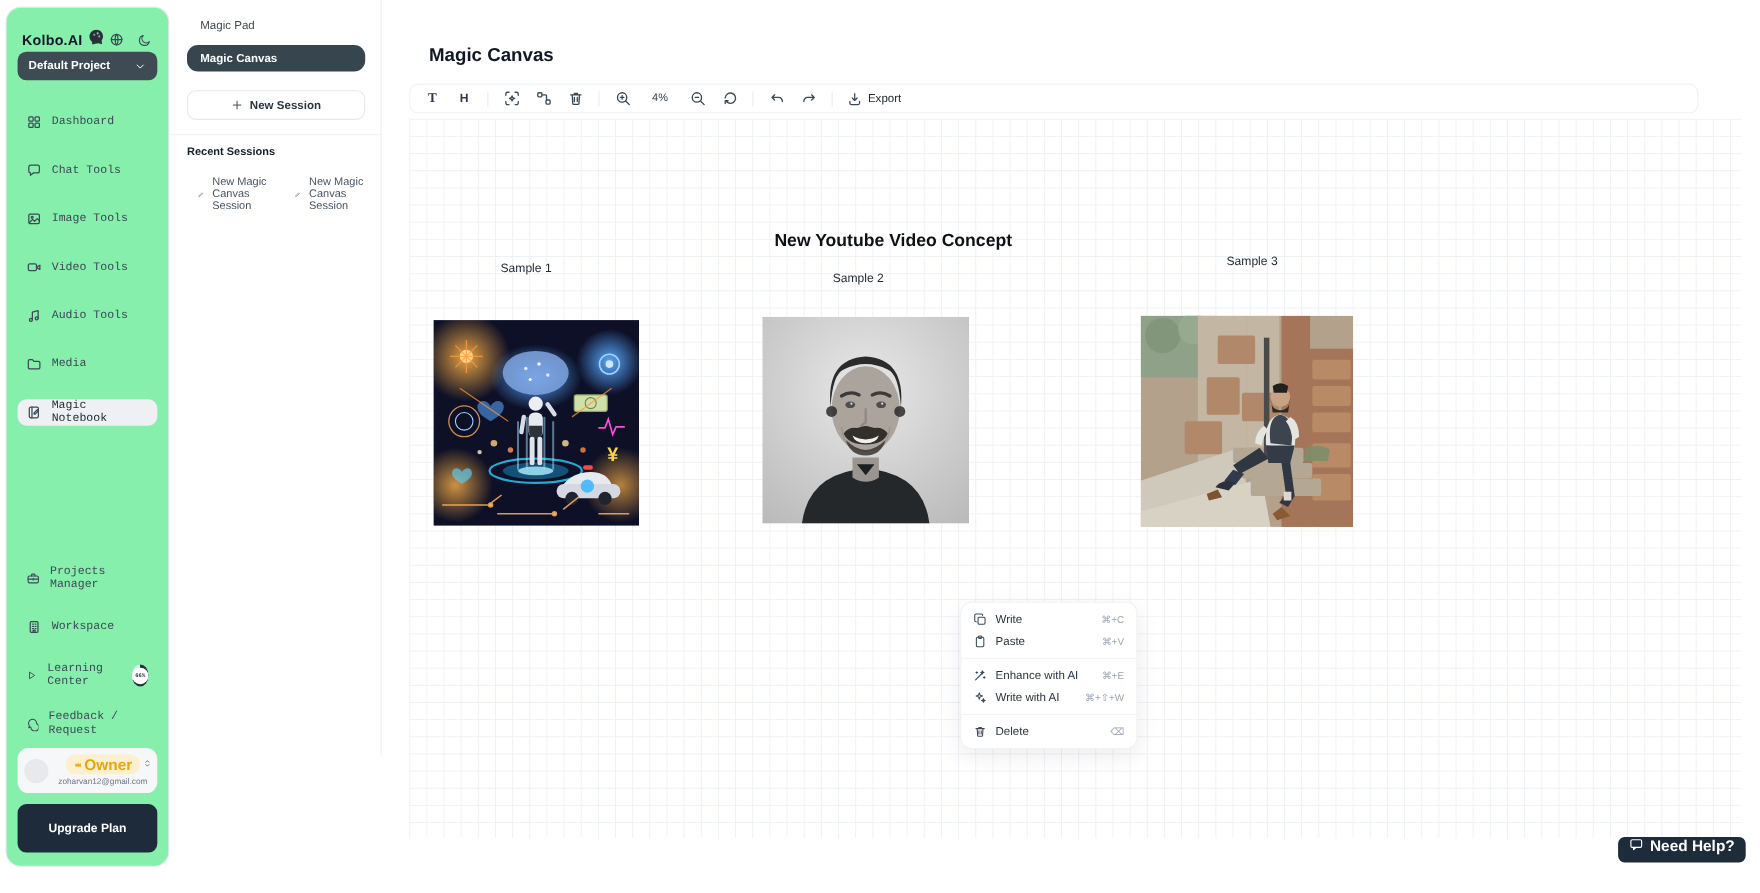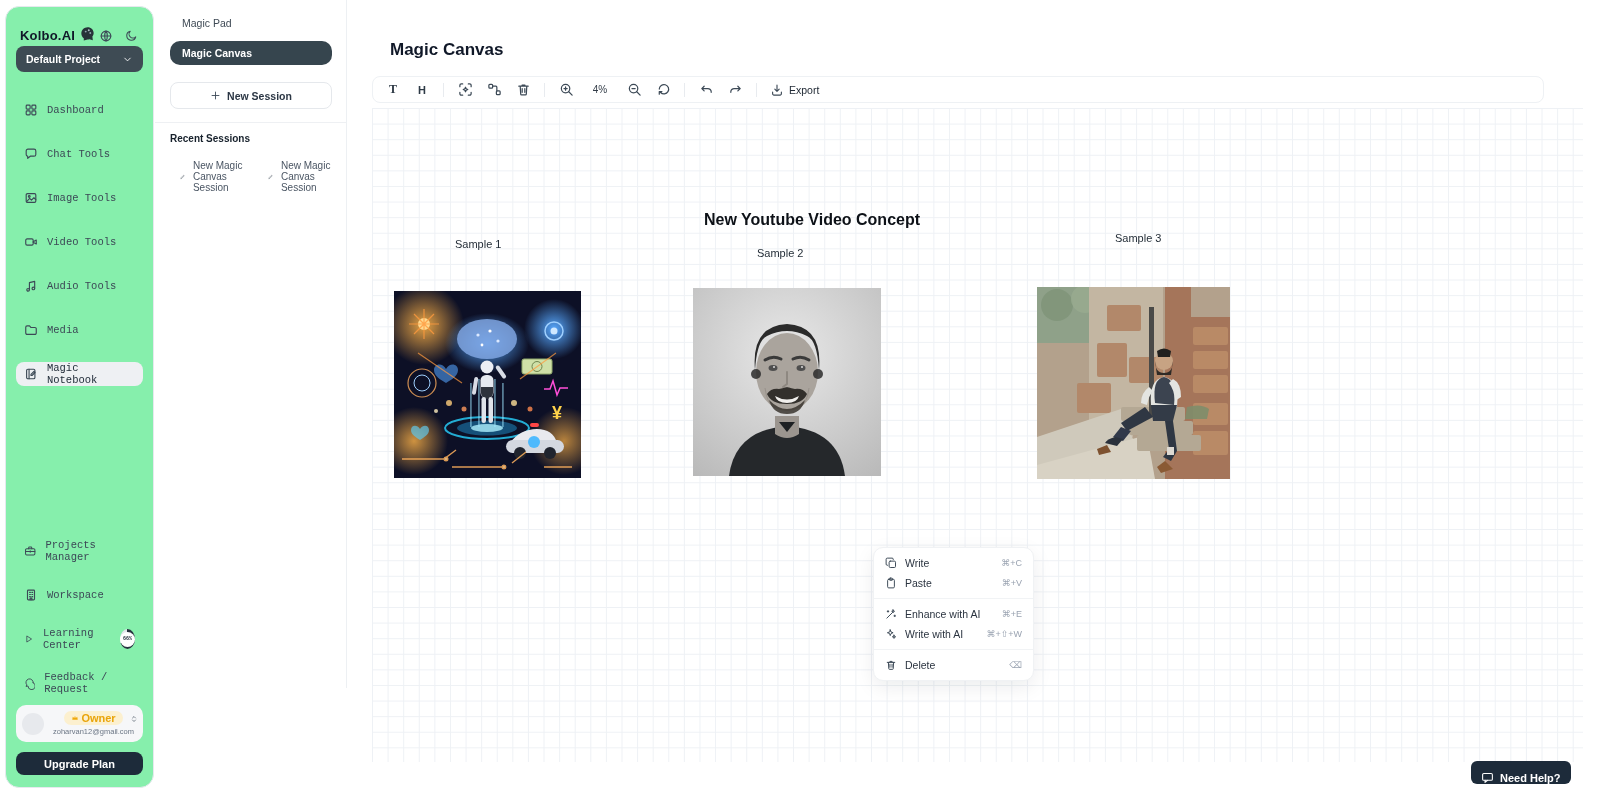--- a/index.html
+++ b/index.html
@@ -44,26 +44,26 @@
   }
   .spacer { flex:1; }
   .user-card {
     margin-top:10px; background:#f6f7f9; border-radius:10px; padding:6px 6px;
     display:flex; align-items:center; gap:6px; position:relative; cursor:pointer;
   }
   .avatar { width:22px; height:22px; border-radius:50%; background:#e7e9ed; flex:0 0 auto; }
   .user-meta { display:flex; flex-direction:column; align-items:center; gap:2px; flex:1; min-width:0; }
   .owner-pill {
     background:#fcf0cf; color:#e9a40a; border-radius:8px; padding:1px 7px;
-    font-size:11px; font-weight:700; display:flex; align-items:center; gap:2px;
+    font-size:14px; font-weight:700; display:flex; align-items:center; gap:2px;
   }
   .user-email { font-size:7.5px; color:#6b7685; white-space:nowrap; }
   .card-caret { position:absolute; right:5px; top:10px; }
   .upgrade-btn {
-    margin-top:10px; height:23px; background:#1d2b3a; border-radius:8px; color:#fff;
+    margin-top:10px; height:44px; background:#1d2b3a; border-radius:8px; color:#fff;
     display:flex; align-items:center; justify-content:center;
     font-size:11px; font-weight:700; cursor:pointer;
   }
 
   
   .session-panel {
     position:absolute; left:155px; top:0; width:192px; height:688px;
     border-right:1px solid #edf0f3; padding:12px 14px 0 15px; background:#fff;
   }
   .pad-item { height:22px; display:flex; align-items:center; padding:0 12px;
@@ -122,22 +122,22 @@
     border:1px solid #f0f2f4; border-radius:10px; padding:5px 0;
     box-shadow:0 6px 20px rgba(16,24,40,.08);
   }
   .menu-item { display:flex; align-items:center; gap:8px; height:20px; padding:0 11px;
     font-size:10.5px; color:#2b3440; cursor:pointer; }
   .menu-shortcut { margin-left:auto; font-size:9px; color:#9aa3b1; }
   .menu-divider { border-top:1px solid #f1f3f5; margin:5px 0; }
 
   .help-btn {
     position:absolute; left:1471px; top:761px; height:23px; padding:0 10px;
-    background:#1d2b3a; border-radius:6px; color:#fff; display:flex; align-items:flex-end; gap:6px;
-    font-size:11px; font-weight:700; cursor:pointer;
+    background:#1d2b3a; border-radius:6px; color:#fff; display:flex; align-items:flex-start; gap:6px;
+    font-size:14px; font-weight:700; cursor:pointer;
   }
 </style>
 </head>
 <body>
 
 <div class="sidebar">
   <div class="logo-row">
     <span class="brand">Kolbo.AI</span>
     <span class="logo-head">
       <svg width="17" height="17" viewBox="0 0 16 16">

